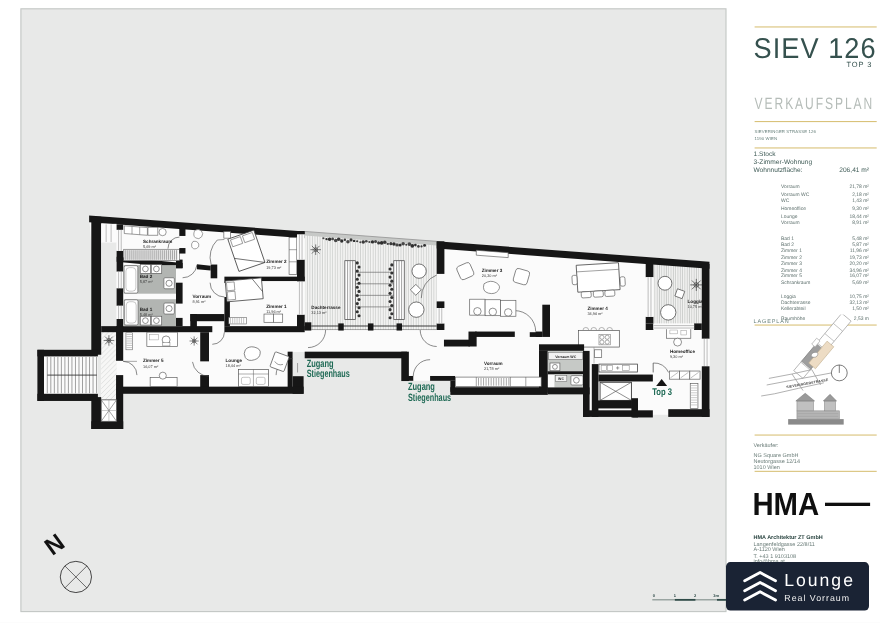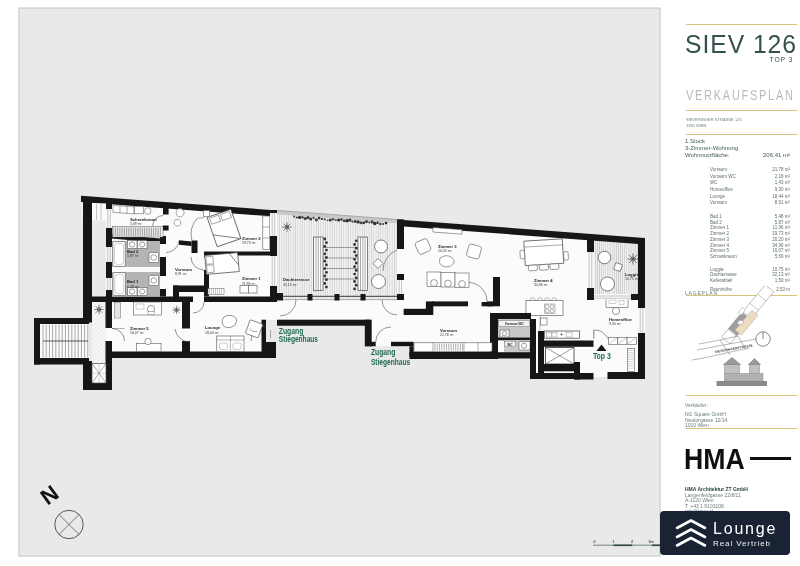--- a/index.html
+++ b/index.html
@@ -727,13 +727,13 @@
 <div class="abs" style="left:685px;top:507.5px;font-size:5px;color:#6b7d79;text-decoration:underline">info@hma.at</div>
 
 <div style="position:absolute;left:660px;top:511px;width:130px;height:44px;background:#1a2334;border-radius:4px"></div>
 <svg width="40" height="36" viewBox="0 0 40 36" style="position:absolute;left:670px;top:515px">
 
 <path d="M7,13 L21,5.5 L35,13 M7,22 L21,14.5 L35,22 M7,30.5 L21,23 L35,30.5" fill="none" stroke="#fff" stroke-width="2.6" stroke-linecap="round" stroke-linejoin="round"></path>
 </svg>
 
 <div style="position:absolute;left:713px;top:520px;font-size:16px;color:#fff;letter-spacing:1.8px;font-weight:normal">Lounge</div>
 
-<div style="position:absolute;left:713px;top:538.5px;font-size:8px;color:#f0f0f0;letter-spacing:0.9px">Real Vertrieb</div>
+<div style="position:absolute;left:713px;top:538.5px;font-size:8px;color:#f0f0f0;letter-spacing:0.9px">Real Vorraum</div>
 
 </body></html>

